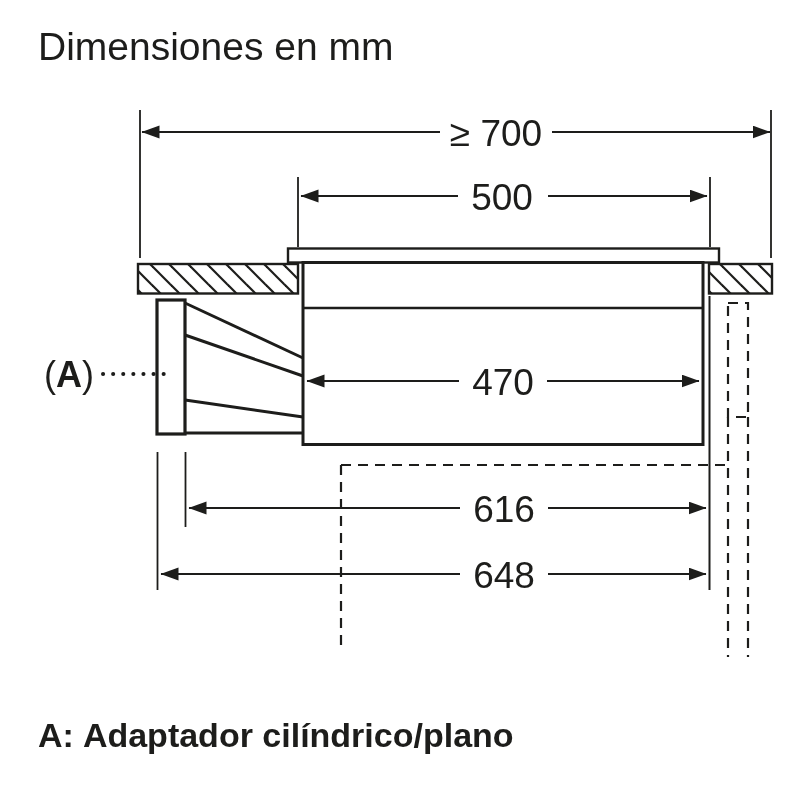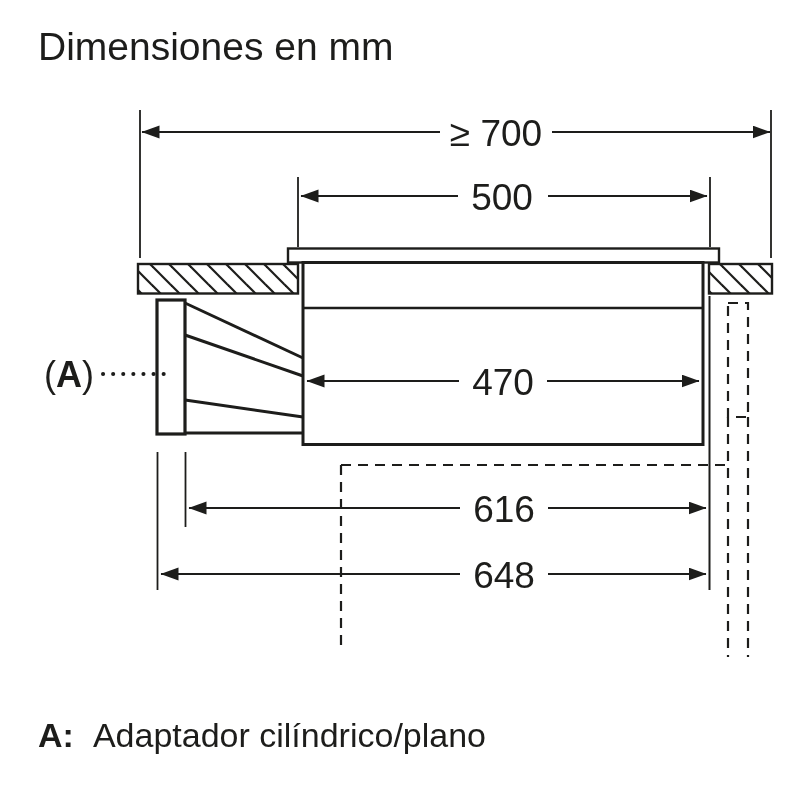--- a/index.html
+++ b/index.html
@@ -32,21 +32,21 @@
   .footnote{
     position:absolute;
     left:38px;
     top:715px;
     font-size:34px;
     line-height:1.2;
     color:var(--line-color);
     white-space:nowrap;
   }
   .footnote .fn-label{font-weight:700;}
-  .footnote .fn-text{margin-left:19px;font-weight:400;}
+  .footnote .fn-text{margin-left:9px;font-weight:700;}
   svg.diagram{
     position:absolute;
     left:0; top:0;
     display:block;
   }
   svg.diagram text{
     font-family:"Liberation Sans", sans-serif;
     fill:var(--line-color);
   }
   .dim-label{font-size:37px;}

